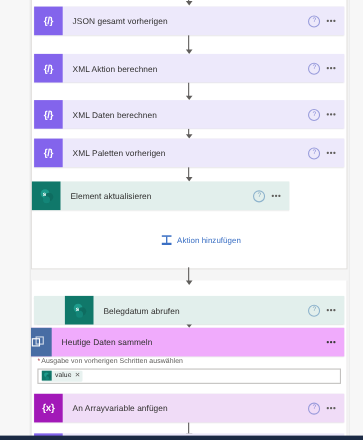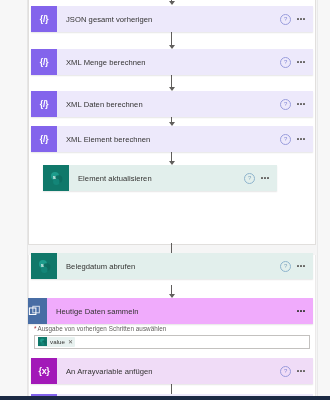--- a/index.html
+++ b/index.html
@@ -292,21 +292,21 @@
       <div class="ellipsis-icon">
           <i></i>
           <i></i>
           <i></i>
         </div>
     </div>
   </div>
 
   <div class="card compose" style="left:31px; top:49px; width:282px;">
     <div class="card-icon">{/}</div>
-    <div class="card-title">XML Menge berechnen</div>
+    <div class="card-title">XML Aktion berechnen</div>
     <div class="card-actions">
       <div class="help-icon">?</div>
       <div class="ellipsis-icon">
           <i></i>
           <i></i>
           <i></i>
         </div>
     </div>
   </div>
 
@@ -318,32 +318,32 @@
       <div class="ellipsis-icon">
           <i></i>
           <i></i>
           <i></i>
         </div>
     </div>
   </div>
 
   <div class="card compose" style="left:31px; top:126px; width:282px;">
     <div class="card-icon">{/}</div>
-    <div class="card-title">XML Element berechnen</div>
+    <div class="card-title">XML Paletten vorherigen</div>
     <div class="card-actions">
       <div class="help-icon">?</div>
       <div class="ellipsis-icon">
           <i></i>
           <i></i>
           <i></i>
         </div>
     </div>
   </div>
 
-  <div class="card sharepoint" style="left:43px; top:165px; width:234px;">
+  <div class="card sharepoint" style="left:29px; top:165px; width:234px;">
     <div class="card-icon">
       <span class="sp-glyph">
         <svg width="15" height="15" viewBox="0 0 16 16" aria-hidden="true">
           <circle cx="6.4" cy="5.4" r="4.3" fill="#1d9c8c"></circle>
           <circle cx="10.2" cy="8.6" r="4.1" fill="#0e6b5f" opacity="0.92"></circle>
           <circle cx="7.8" cy="11.4" r="3.4" fill="#14877a" opacity="0.9"></circle>
           <text x="4.1" y="8" font-size="6" font-family="Liberation Sans, sans-serif" font-weight="bold" fill="#ffffff">s</text>
         </svg>
       </span>
     </div>
@@ -351,35 +351,45 @@
     <div class="card-actions">
       <div class="help-icon teal">?</div>
       <div class="ellipsis-icon">
           <i></i>
           <i></i>
           <i></i>
         </div>
     </div>
   </div>
 
+  <div class="add-action" style="left:146px; top:213px;">
+    <span class="add-icon">
+      <svg width="11" height="11" viewBox="0 0 12 12" aria-hidden="true">
+        <rect x="1.2" y="1.0" width="9.6" height="1.5" fill="#3a6fc4"></rect>
+        <rect x="5.4" y="2.2" width="1.3" height="6.4" fill="#3a6fc4"></rect>
+        <rect x="1.2" y="8.4" width="9.6" height="2.2" fill="#3a6fc4"></rect>
+      </svg>
+    </span>
+    <span class="label">Aktion hinzufügen</span>
+  </div>
 
   <div class="connector" style="left:166px; top:243px; height:16px;">
     <div class="line"></div>
       <div class="head"></div>
   </div>
   <div class="connector" style="left:166px; top:285px; height:13px;">
     <div class="line"></div>
       <div class="head"></div>
   </div>
   <div class="connector" style="left:166px; top:384px; height:14px;">
     <div class="line"></div>
       <div class="head"></div>
   </div>
 
-  <div class="card sharepoint" style="left:31px; top:253px; width:282px;">
+  <div class="card sharepoint" style="left:31px; top:269px; width:282px;padding-left:28px;">
     <div class="card-icon">
       <span class="sp-glyph">
         <svg width="15" height="15" viewBox="0 0 16 16" aria-hidden="true">
           <circle cx="6.4" cy="5.4" r="4.3" fill="#1d9c8c"></circle>
           <circle cx="10.2" cy="8.6" r="4.1" fill="#0e6b5f" opacity="0.92"></circle>
           <circle cx="7.8" cy="11.4" r="3.4" fill="#14877a" opacity="0.9"></circle>
           <text x="4.1" y="8" font-size="6" font-family="Liberation Sans, sans-serif" font-weight="bold" fill="#ffffff">s</text>
         </svg>
       </span>
     </div>

